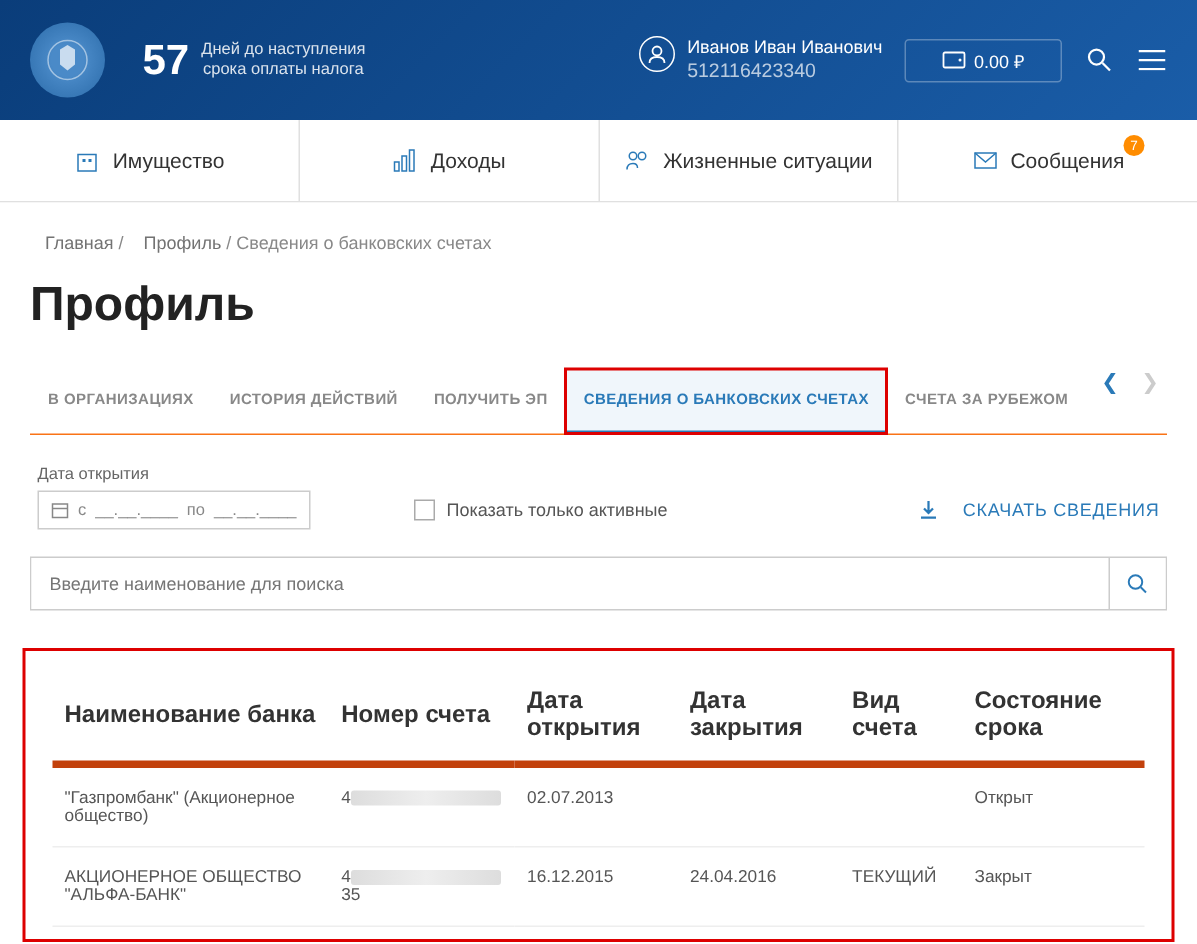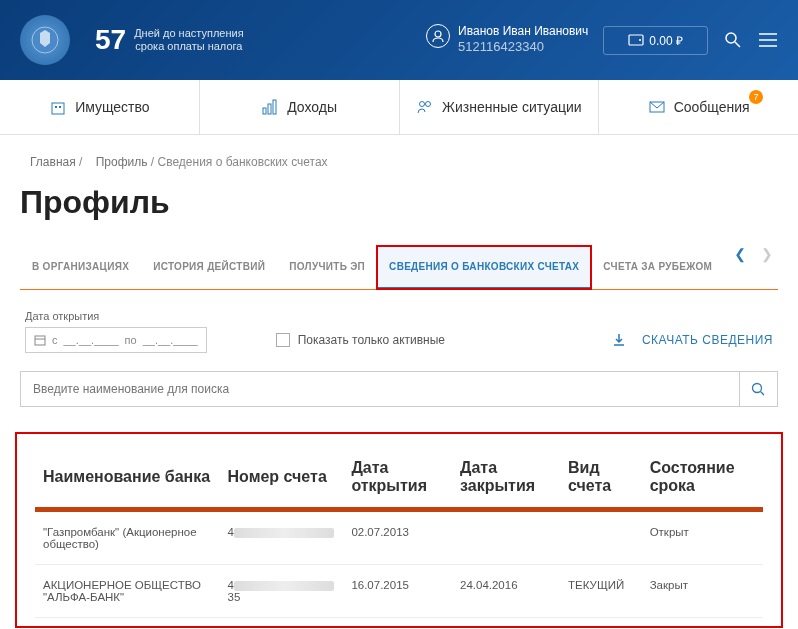--- a/index.html
+++ b/index.html
@@ -215,21 +215,21 @@
             <td>"Газпромбанк" (Акционерное общество)</td>
             <td>4<span class="acct-blur"></span></td>
             <td>02.07.2013</td>
             <td></td>
             <td></td>
             <td>Открыт</td>
           </tr>
           <tr>
             <td>АКЦИОНЕРНОЕ ОБЩЕСТВО "АЛЬФА-БАНК"</td>
             <td>4<span class="acct-blur"></span>35</td>
-            <td>16.07.2015</td>
+            <td>16.12.2015</td>
             <td>24.04.2016</td>
             <td>ТЕКУЩИЙ</td>
             <td>Закрыт</td>
           </tr>
         </tbody>
     </table>
   </div>
 </div>
 
 </body></html>

